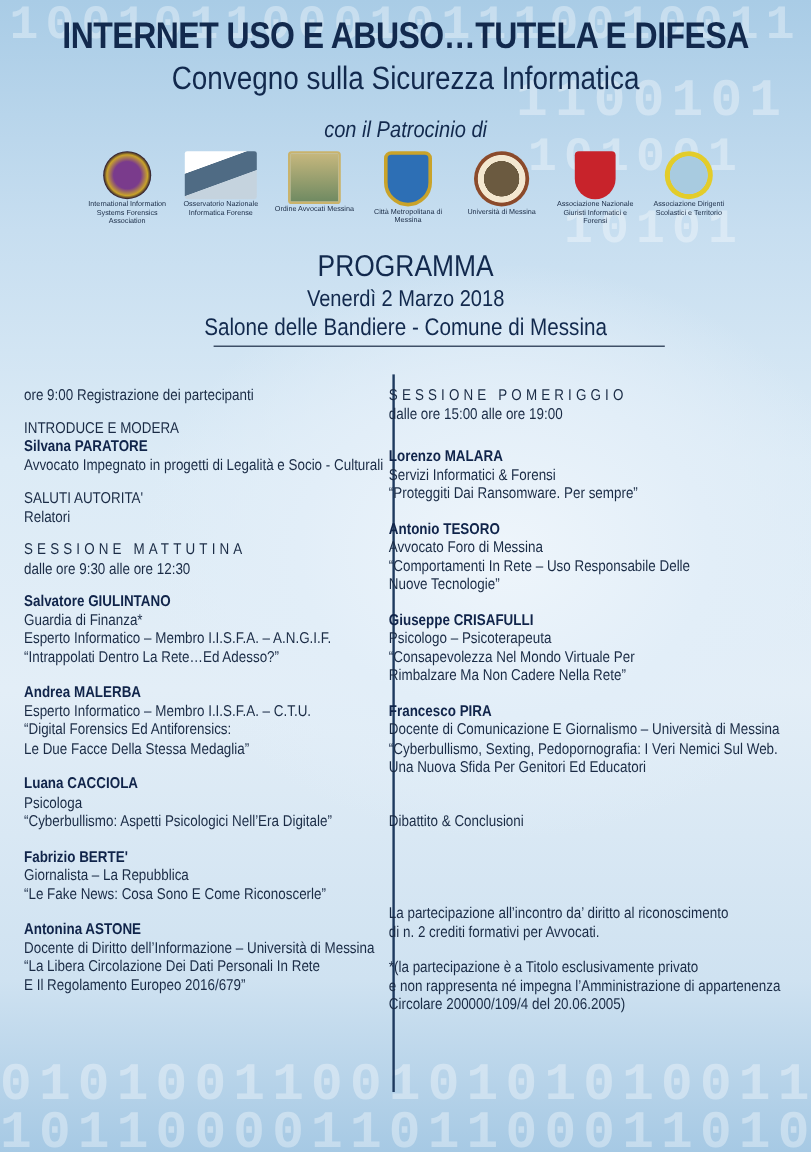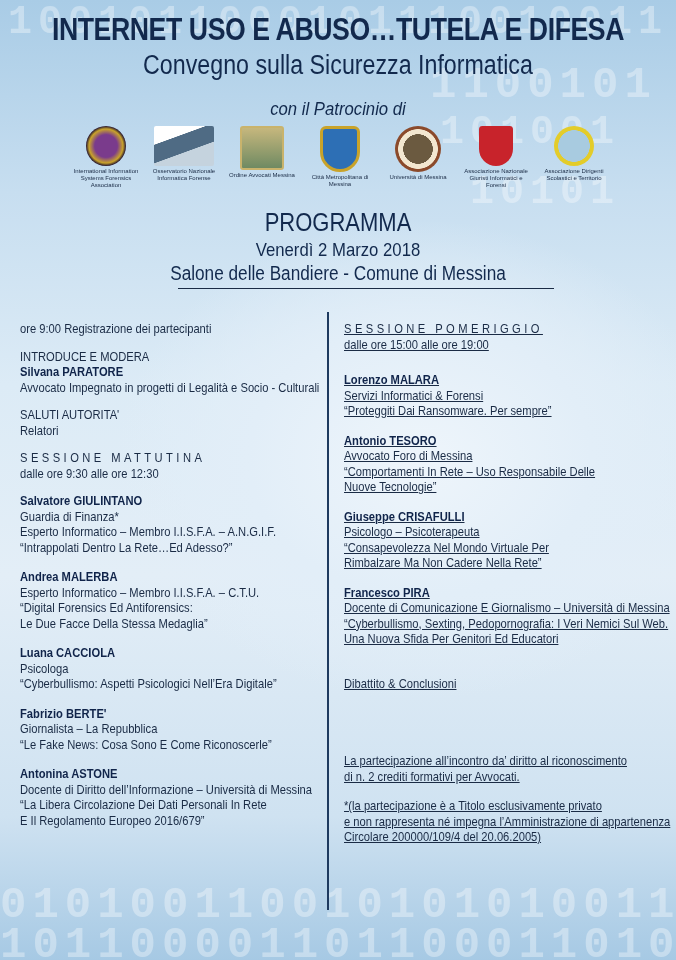--- a/index.html
+++ b/index.html
@@ -36,21 +36,21 @@
   .prog { top:208px; left:0; width:676px; text-align:center; font-size:25px; color:#12294d; transform:scaleX(0.88); }
   .date { top:239px; left:0; width:676px; text-align:center; font-size:19px; color:#12294d; transform:scaleX(0.88); }
   .place { top:262px; left:0; width:676px; text-align:center; font-size:20px; color:#12294d; transform:scaleX(0.86); }
   .hline { top:288px; left:178px; width:376px; height:1px; background:#1a2b45; }
   .vline { top:312px; left:327px; width:2px; height:598px; background:#1e3a5f; }
   .col { position:absolute; font-size:13px; line-height:15.5px; color:#1a2b45; }
   .col .ln { display:block; white-space:nowrap; transform-origin:left; transform:scaleX(0.86); }
   .col .b { font-weight:bold; color:#10244a; }
   .col .sp { letter-spacing:4px; }
   .left { left:20px; width:300px; }
-  .right { left:344px; width:330px;text-decoration:underline; }
+  .right { left:324px; width:330px; }
 </style>
 </head>
 <body>
 
 <div class="bin" style="top:0;font-size:40px;text-align:center;">1001011000101110010011</div>
 <div class="bin" style="top:60px;font-size:44px;left:430px;">1100101</div>
 <div class="bin" style="top:110px;font-size:40px;left:440px;">101001</div>
 <div class="bin" style="top:170px;font-size:40px;left:470px;">10101</div>
 <div class="bin" style="top:880px;font-size:44px;">01010011001010101001100101</div>
 <div class="bin" style="top:920px;font-size:44px;">10110000110110001101010</div>

